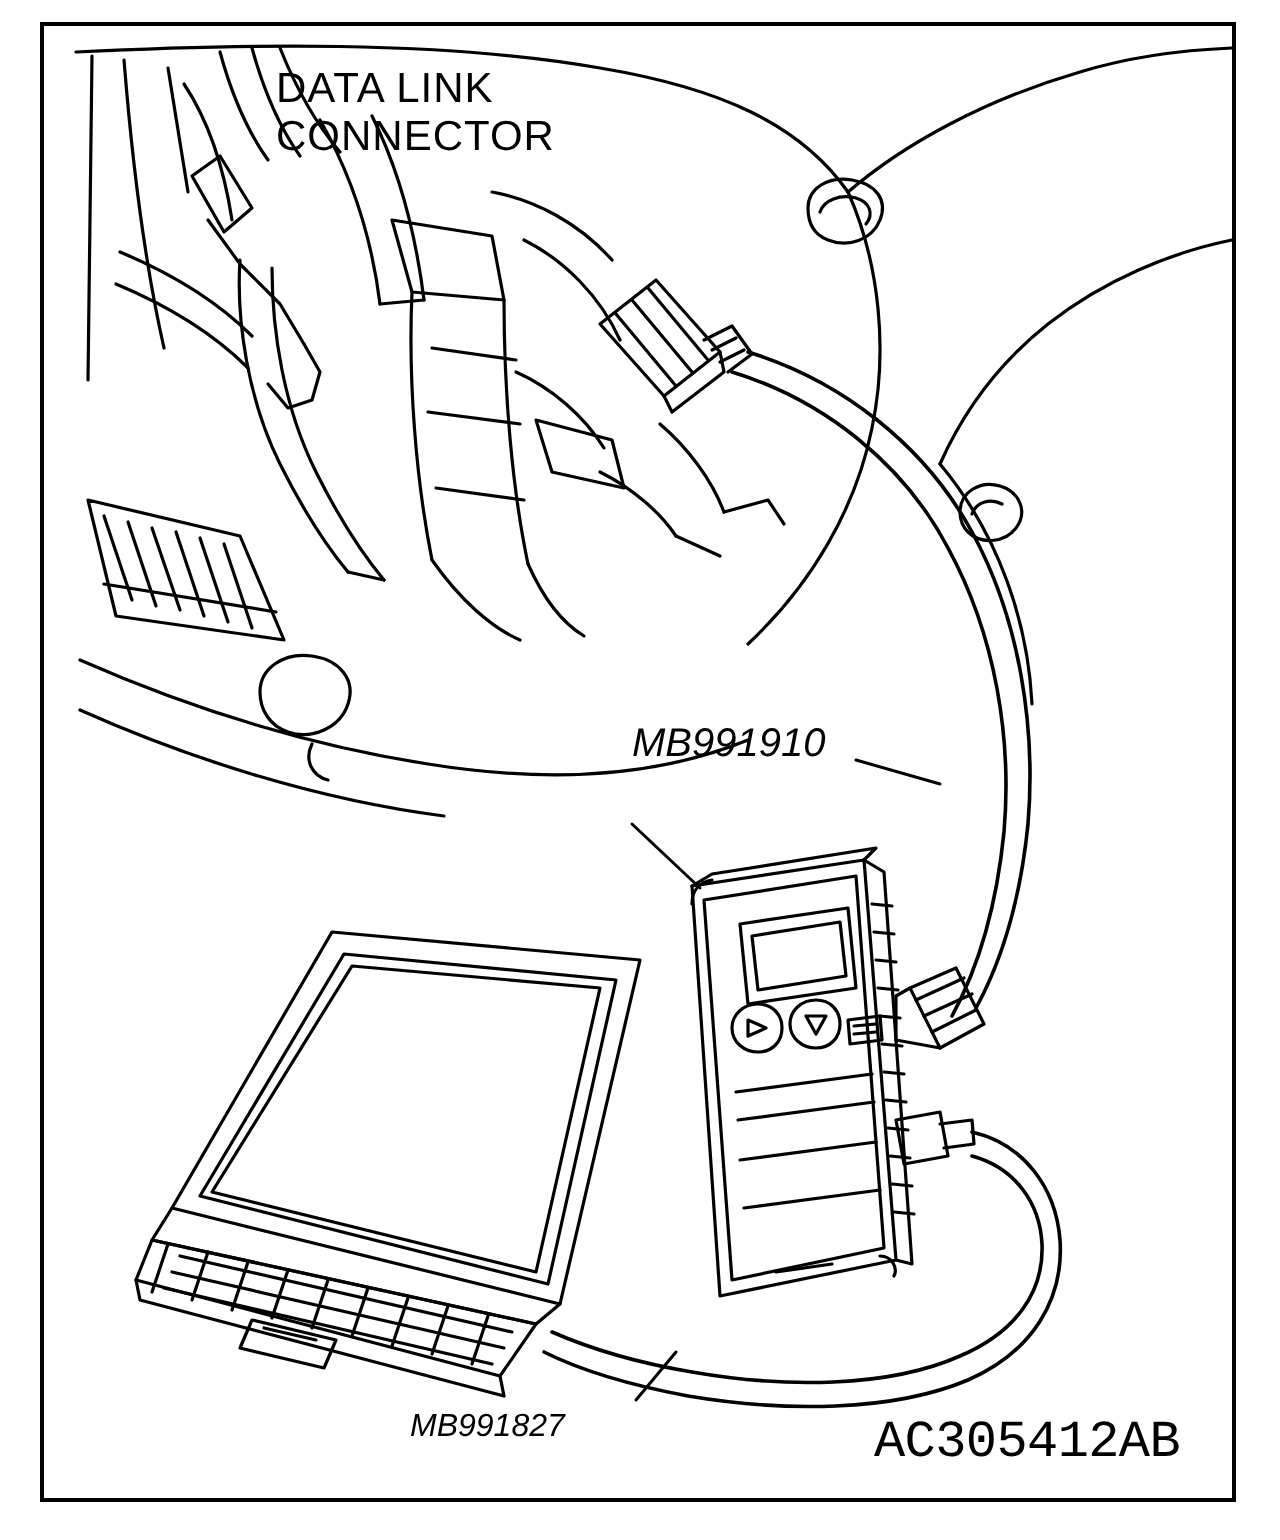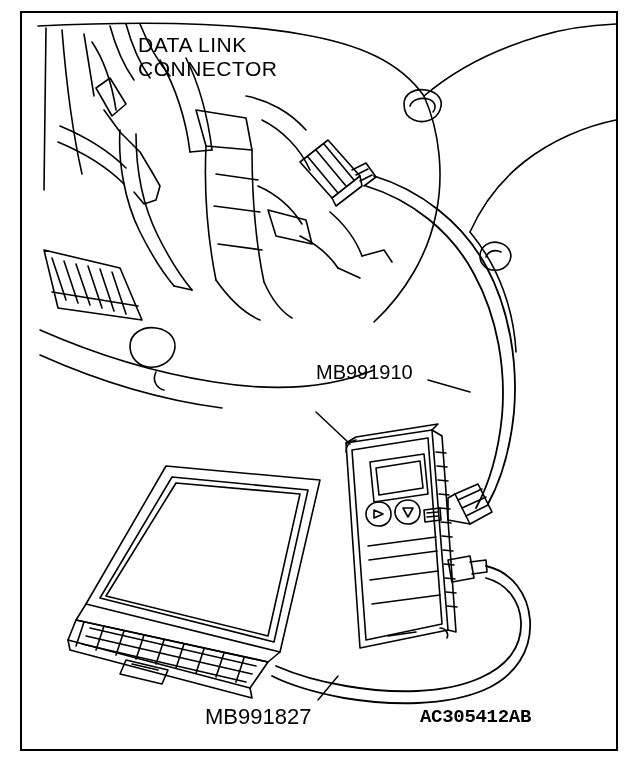--- a/index.html
+++ b/index.html
@@ -45,36 +45,38 @@
   #label-dlc {
     left: 138px;
     top: 33px;
     font-size: 21px;
     letter-spacing: 0.5px;
   }
   #label-mb991910 {
     left: 316px;
     top: 361px;
     font-size: 20px;
+    font-style: italic;
   }
   #label-mb991824 {
     left: 196px;
     top: 397px;
     font-size: 20px;
   }
   #label-mb991827 {
     left: 205px;
     top: 705px;
-    font-size: 22px;
+    font-size: 16px;
+    font-style: italic;
   }
   #label-code {
-    left: 420px;
+    left: 437px;
     top: 707px;
-    font-size: 19px;
-    font-weight: bold;
+    font-size: 26px;
+    font-weight: normal;
     font-family: "Liberation Mono", monospace;
     letter-spacing: -0.3px;
   }
 </style>
 </head>
 <body>
 
 <div id="figure">
 
   <div class="frame"></div>

